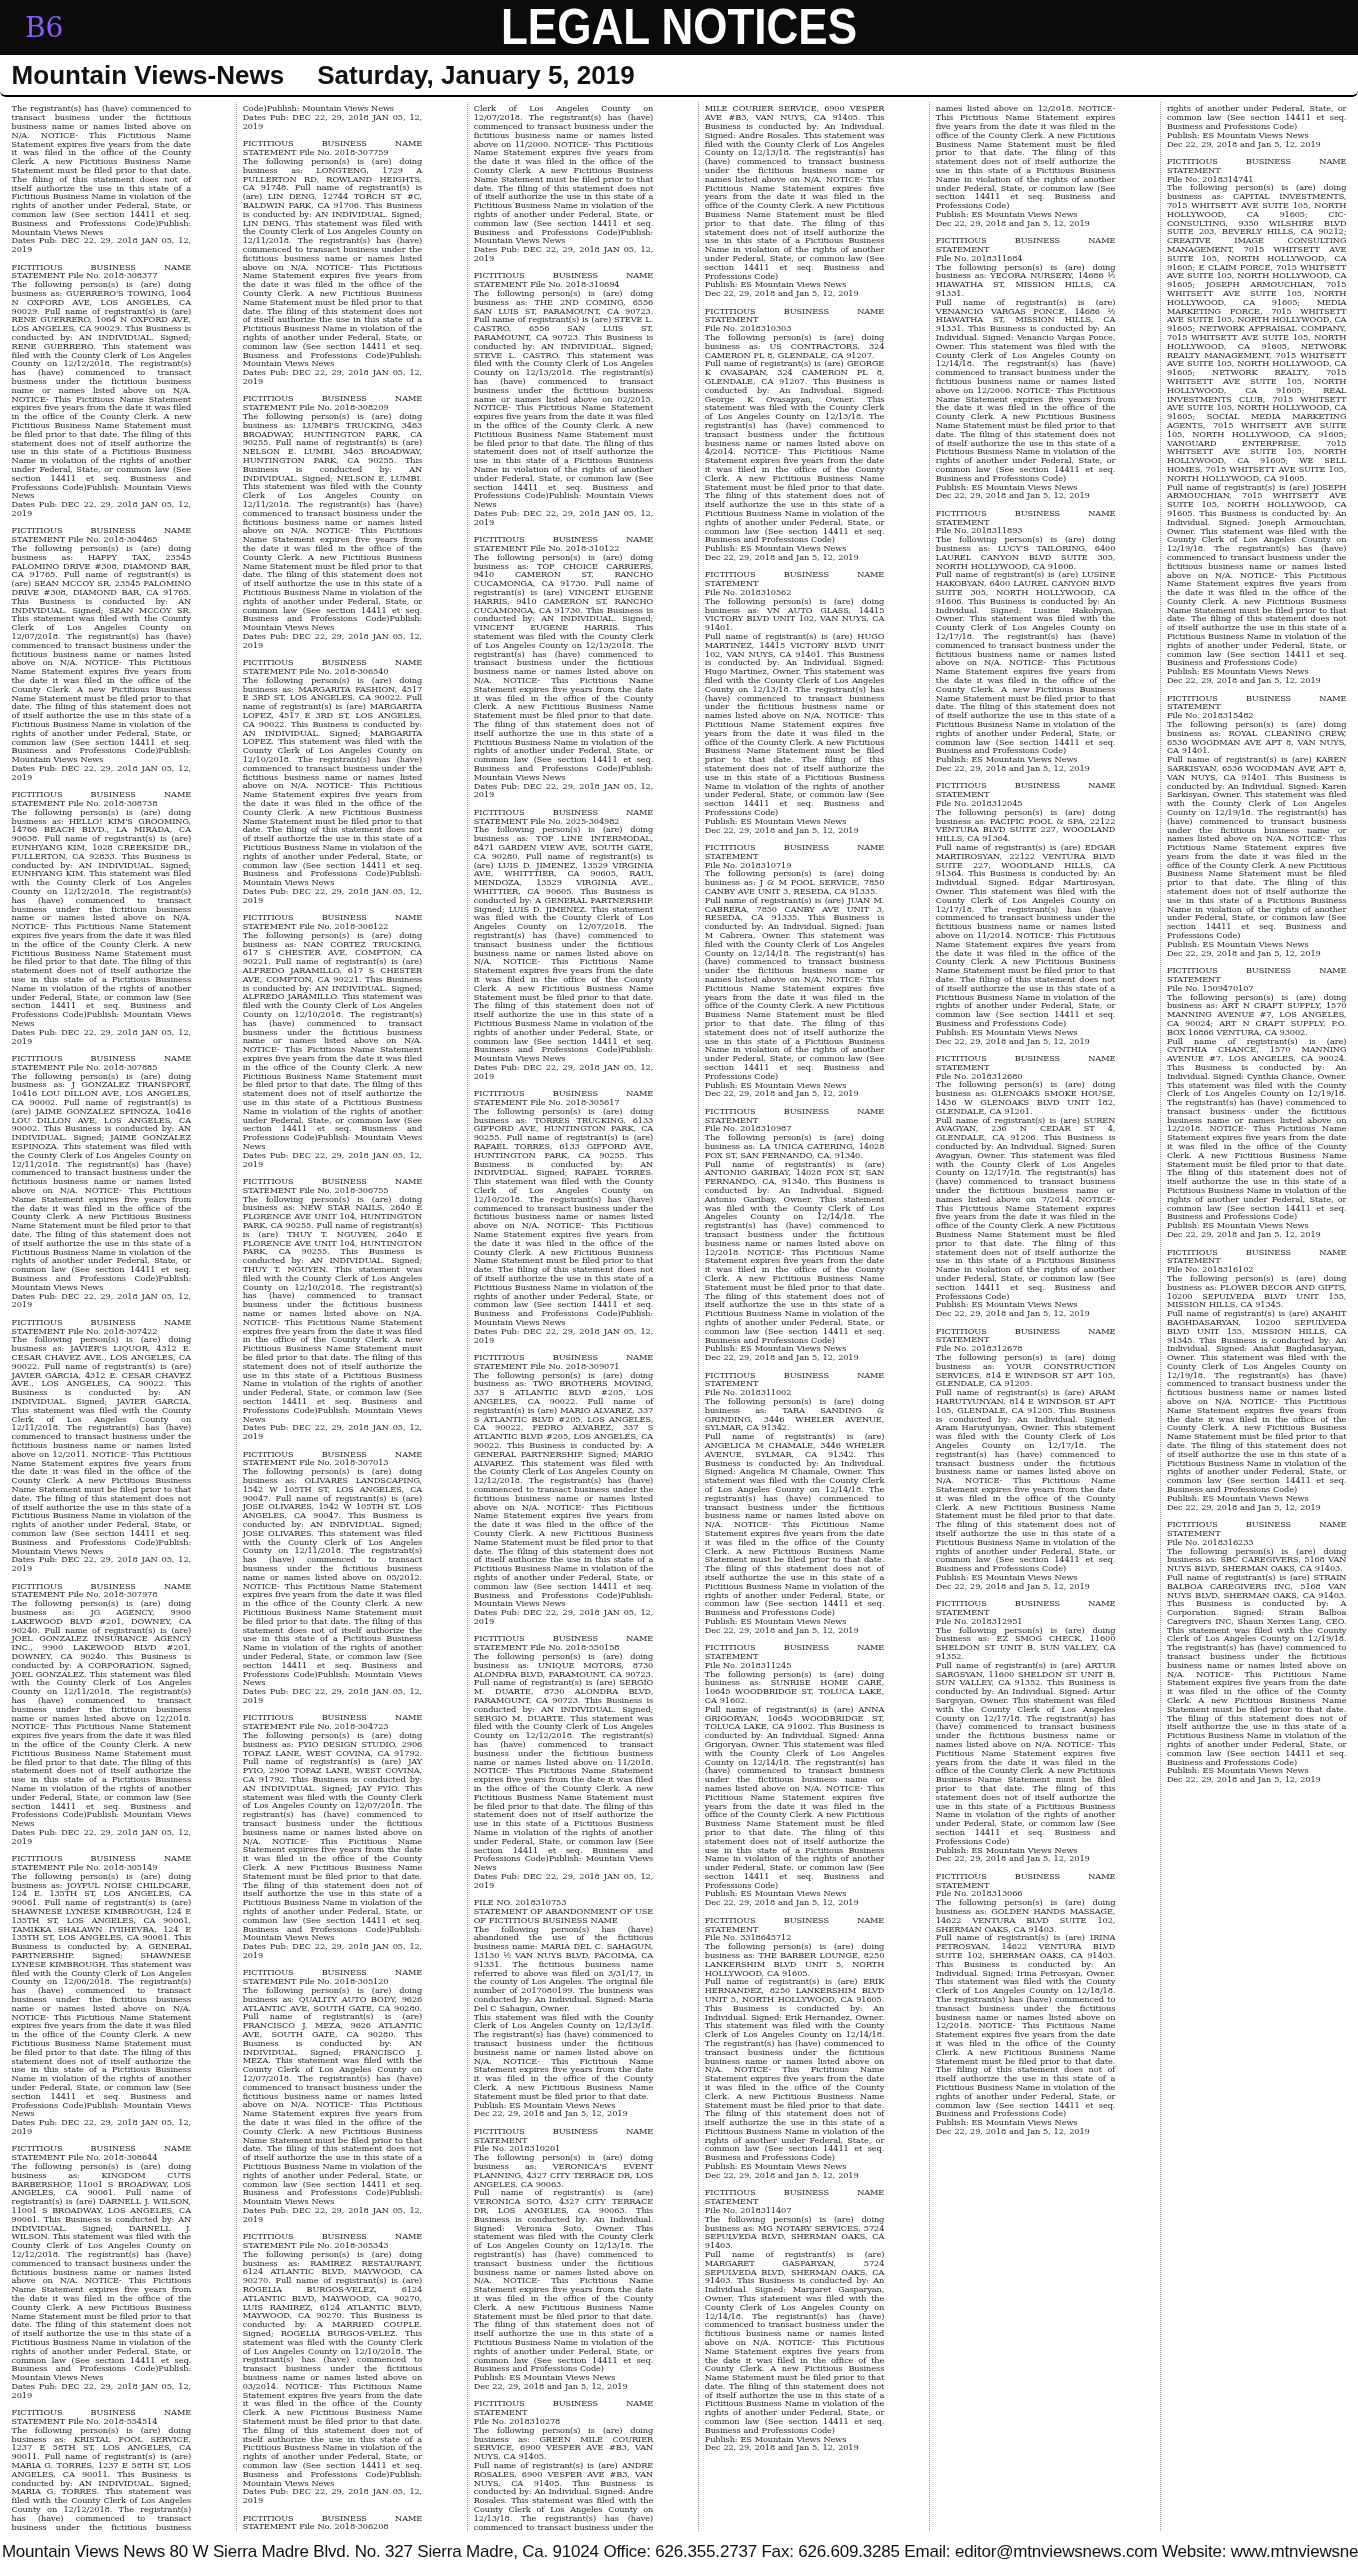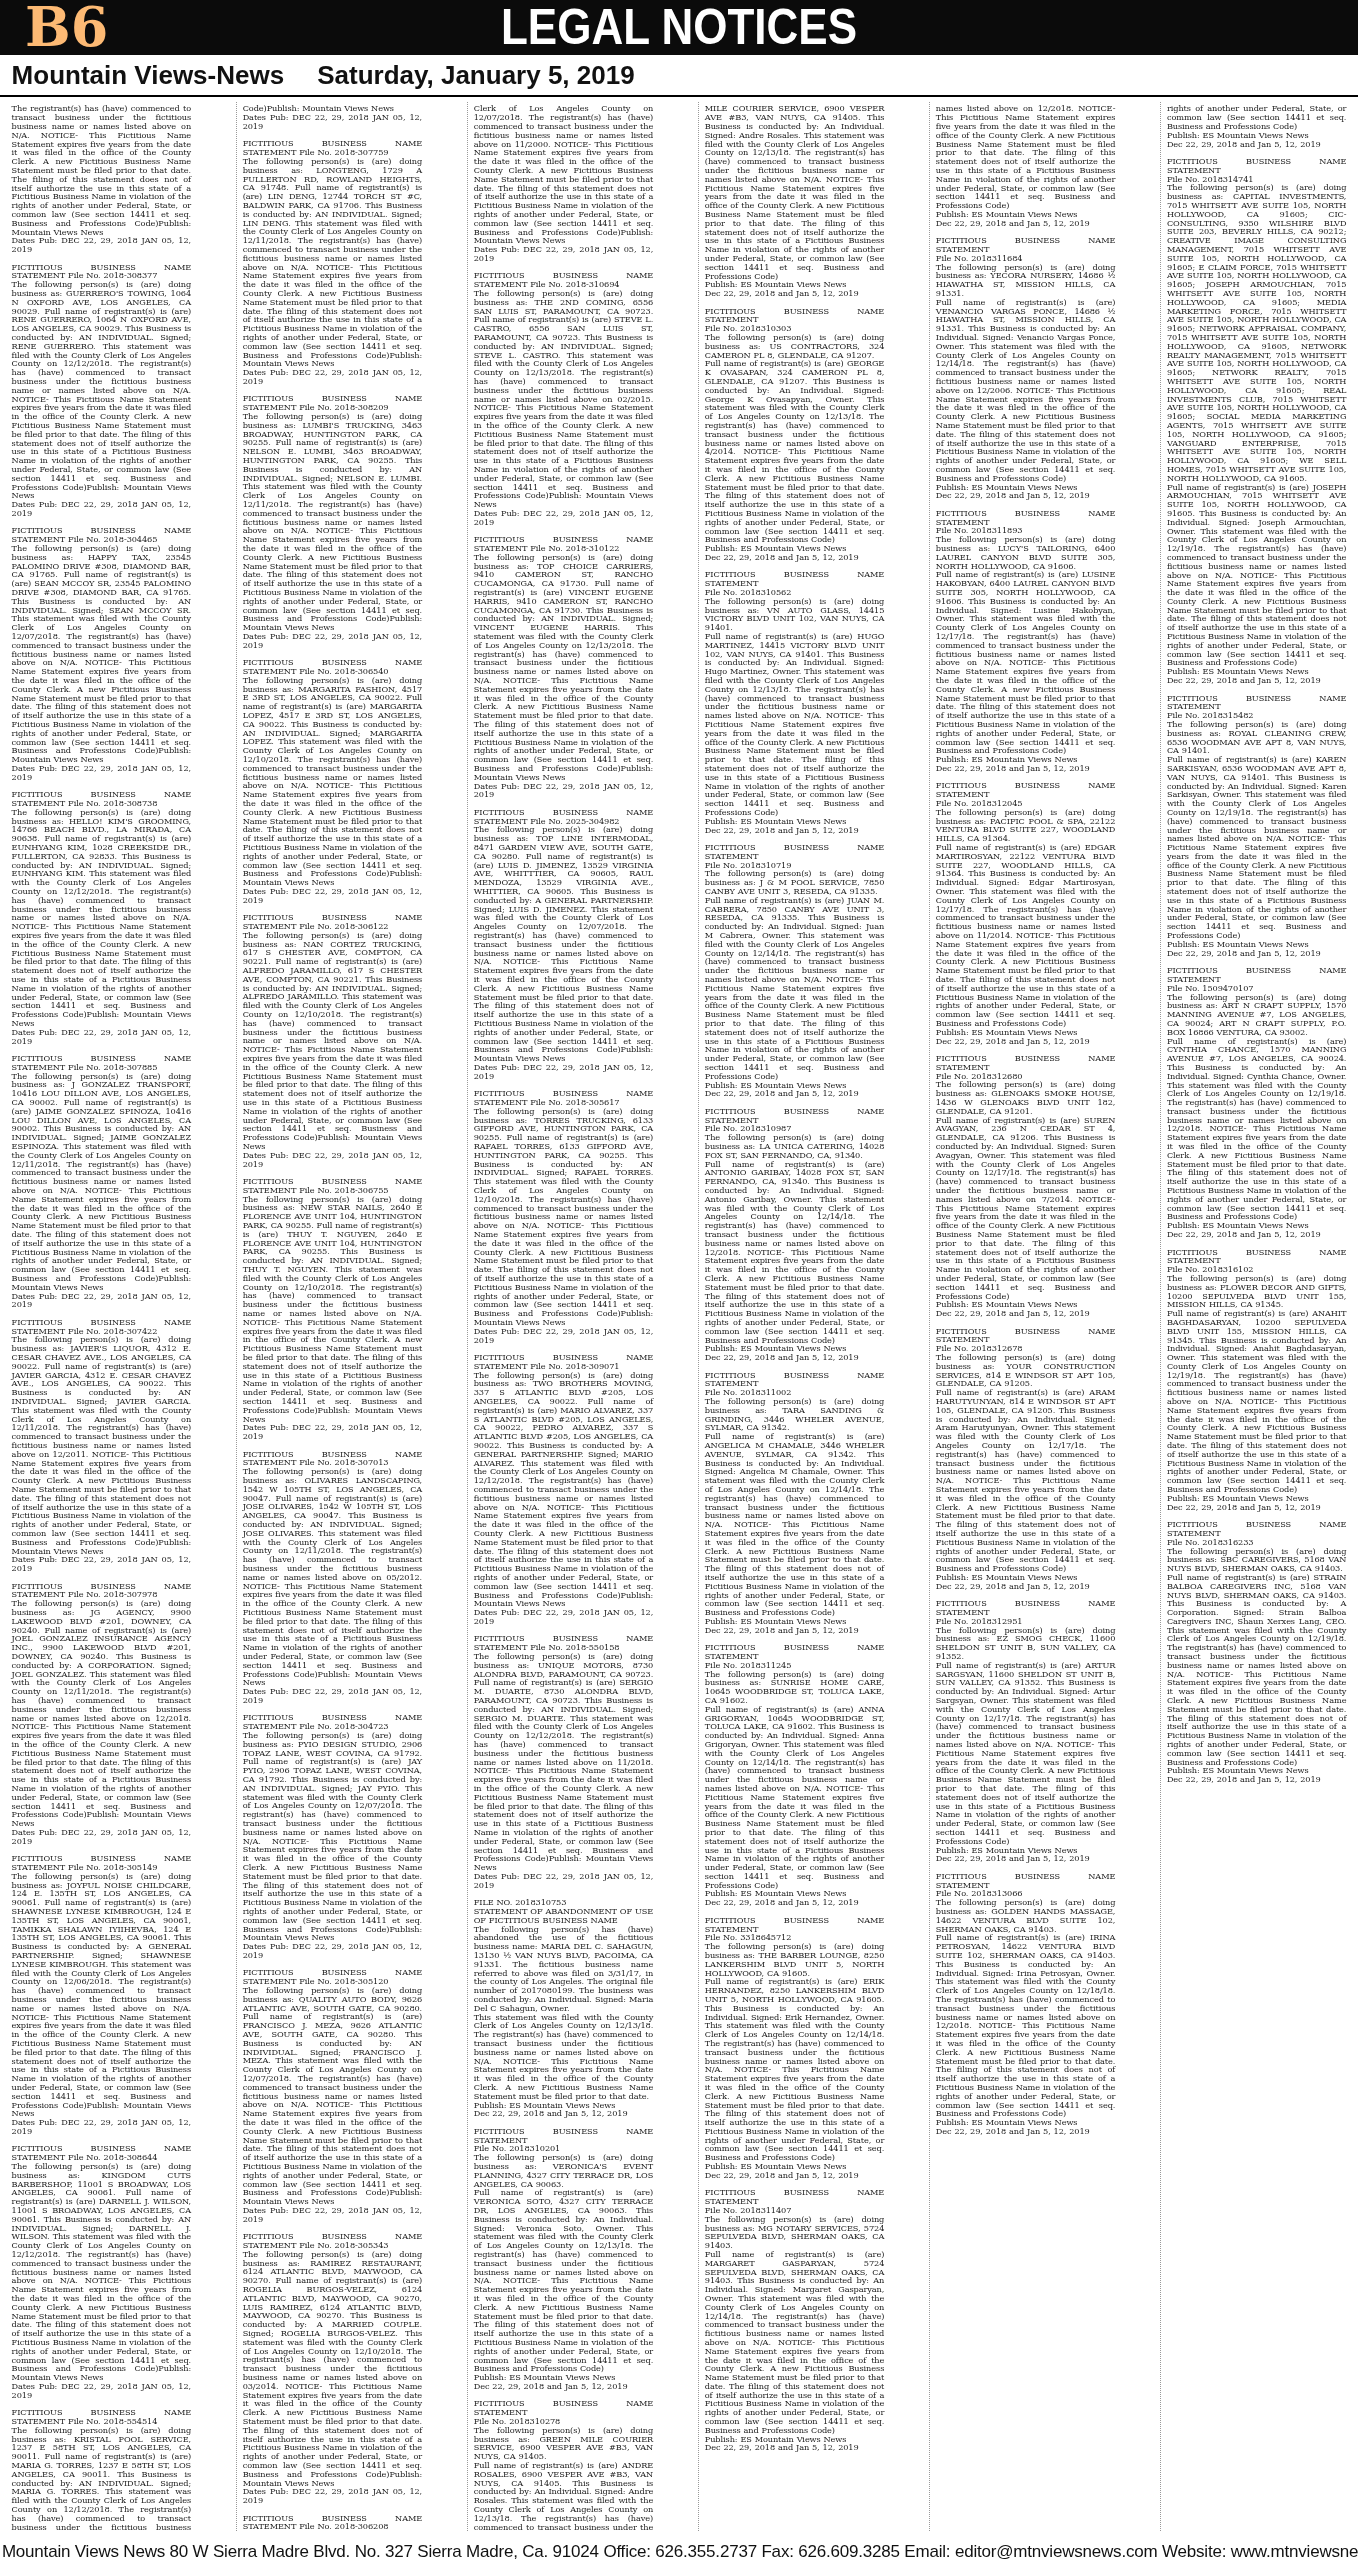--- a/index.html
+++ b/index.html
@@ -1,22 +1,22 @@
 <!DOCTYPE html>
 <html><head>
 <meta charset="utf-8">
 <style>
   html,body{margin:0;padding:0;background:#fff;width:1358px;height:2576px;overflow:hidden;}
   body{font-family:"DejaVu Serif", serif;color:#111;}
   .topbar{background:#0b0b0b;height:55px;position:relative;display:flex;align-items:center;}
-  .pageno{color:#fdba74;font-family:"DejaVu Serif",serif;font-size:54px;line-height:55px;margin-left:25px;font-weight:700;}
+  .pageno{color:#8b5cf6;font-family:"DejaVu Serif",serif;font-size:28px;line-height:55px;margin-left:25px;font-weight:400;}
   .banner{position:absolute;left:50%;top:0;transform:translateX(-50%) scaleX(0.88);transform-origin:center;color:#fff;
     font-family:"Liberation Sans",sans-serif;font-weight:700;font-size:50px;line-height:55px;letter-spacing:0px;white-space:nowrap;}
   .masthead{border-bottom:2.9px solid #000;padding:4.8px 0 3.9px 11.6px;font-family:"Liberation Sans",sans-serif;
-    font-weight:700;font-size:26px;color:#111;}
+    font-weight:700;font-size:26px;color:#111;border-radius:6px;}
   .masthead .mh-date{margin-left:33px;}
   .cols{display:flex;align-items:stretch;padding:5.8px 5.8px 0 5.8px;height:2429px;overflow:hidden;gap:39px;}
   .col{flex:1 1 0;padding:1.9px 5.8px 0 5.8px;overflow:hidden;border-left:1px dotted #999;}
   .col:first-child{border-left:none;}
   .notice{margin:0 0 8.7px 0;}
   .notice p{margin:0;font-size:8.2px;line-height:8.8px;text-align:justify;letter-spacing:-0.1px;word-spacing:0.4px;color:#1a1a1a;}
   .footer{height:42px;display:flex;align-items:center;}
   .footer .ft{font-family:"Liberation Sans",sans-serif;font-size:17px;color:#111;white-space:nowrap;padding-left:1.9px;letter-spacing:-0.2px;}
 </style>
 </head>

